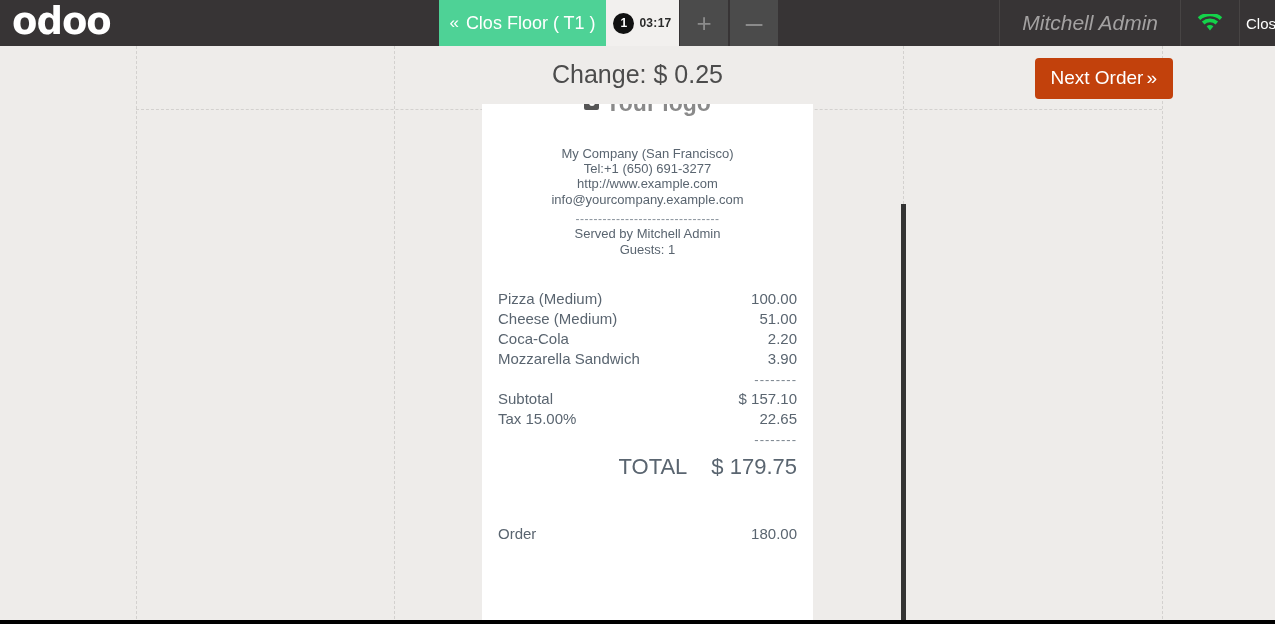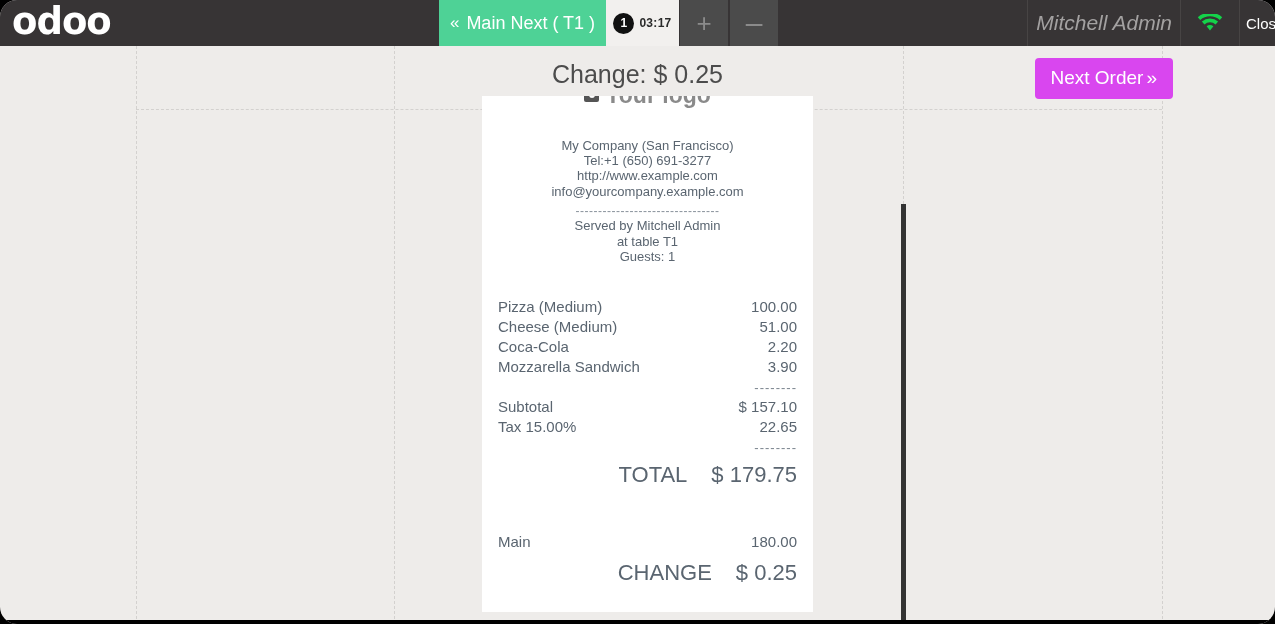--- a/index.html
+++ b/index.html
@@ -9,21 +9,20 @@
   }
   body {
     font-family: "Liberation Sans", sans-serif;
   }
   .screen {
     position: relative;
     width: 1275px;
     height: 624px;
     overflow: hidden;
     background: #eeecea;
-    border-radius: 17px;
   }
 
   
   .navbar {
     position: absolute;
     top: 0; left: 0;
     width: 1275px;
     height: 46px;
     background: #373435;
     display: flex;
@@ -107,21 +106,21 @@
   .sq-btn.minus { font-size: 30px; }
 
   .nav-right {
     margin-left: auto;
     display: flex;
     align-items: stretch;
   }
   .user-name {
     display: flex;
     align-items: center;
-    padding: 0 8px;
+    padding: 0 22px;
     font-style: italic;
     font-size: 21px;
     color: #a3a1a1;
     border-left: 1px solid #474444;
     white-space: nowrap;
   }
   .wifi-cell {
     display: flex;
     align-items: center;
     justify-content: center;
@@ -169,37 +168,37 @@
     top: 14px;
     width: 1275px;
     text-align: center;
     font-size: 25px;
     color: #4c4c4c;
   }
   .next-order-btn {
     position: absolute;
     right: 102px;
     top: 12px;
-    background: #d946ef;
+    background: #c2410c;
     color: #ffffff;
     border: none;
     border-radius: 4px;
     font-size: 19px;
     font-family: "Liberation Sans", sans-serif;
     padding: 9px 16px 10px 16px;
     white-space: nowrap;
     cursor: pointer;
   }
   .next-order-btn .chev-r { margin-left: 3px; }
 
   
   .receipt-wrap {
     position: absolute;
     left: 482px;
-    top: 96px;
+    top: 104px;
     width: 331px;
     height: 516px;
     background: #ffffff;
     overflow: hidden;
     z-index: 12;
   }
   .receipt {
     position: relative;
     width: 331px;
     margin-top: -14px;
@@ -338,21 +337,21 @@
   <div class="grid-line grid-h" style="left:136px; top:109px; width:1026px;"></div>
 
   <div class="navbar">
     <div class="brand">
       <span class="brand-logo">odoo</span>
     </div>
     <div class="nav-spacer nav-gap-left"></div>
 
     <div class="floor-tab">
       <span class="chev">«</span>
-      <span>Main Next ( T1 )</span>
+      <span>Clos Floor ( T1 )</span>
     </div>
 
     <div class="order-tab">
       <span class="order-badge">1</span>
       <span class="order-timer">03:17</span>
     </div>
 
     <div class="sq-btn">
       <span>+</span>
     </div>
@@ -395,21 +394,20 @@
         <div>My Company (San Francisco)</div>
         <div>Tel:+1 (650) 691-3277</div>
         <div>http://www.example.com</div>
         <div>info@yourcompany.example.com</div>
       </div>
 
       <div class="dash-sep">--------------------------------</div>
 
       <div class="served">
         <div>Served by Mitchell Admin</div>
-        <div>at table T1</div>
         <div>Guests: 1</div>
       </div>
 
       <div class="lines">
         <div class="row">
           <span class="name">Pizza (Medium)</span>
           <span class="val">100.00</span>
         </div>
         <div class="row">
           <span class="name">Cheese (Medium)</span>
@@ -440,29 +438,25 @@
 
       <div class="rule-right">--------</div>
 
       <div class="big-row">
         <span class="lbl">TOTAL</span>
         <span>$ 179.75</span>
       </div>
 
       <div class="payments">
         <div class="row">
-          <span class="name">Main</span>
+          <span class="name">Order</span>
           <span class="val">180.00</span>
         </div>
       </div>
 
-      <div class="big-row">
-        <span class="lbl">CHANGE</span>
-        <span>$ 0.25</span>
-      </div>
 
     </div>
   </div>
 
   <div class="scrollbar-track">
     <div class="scrollbar-thumb"></div>
   </div>
 
   <div class="bottom-strip"></div>
 </div>

